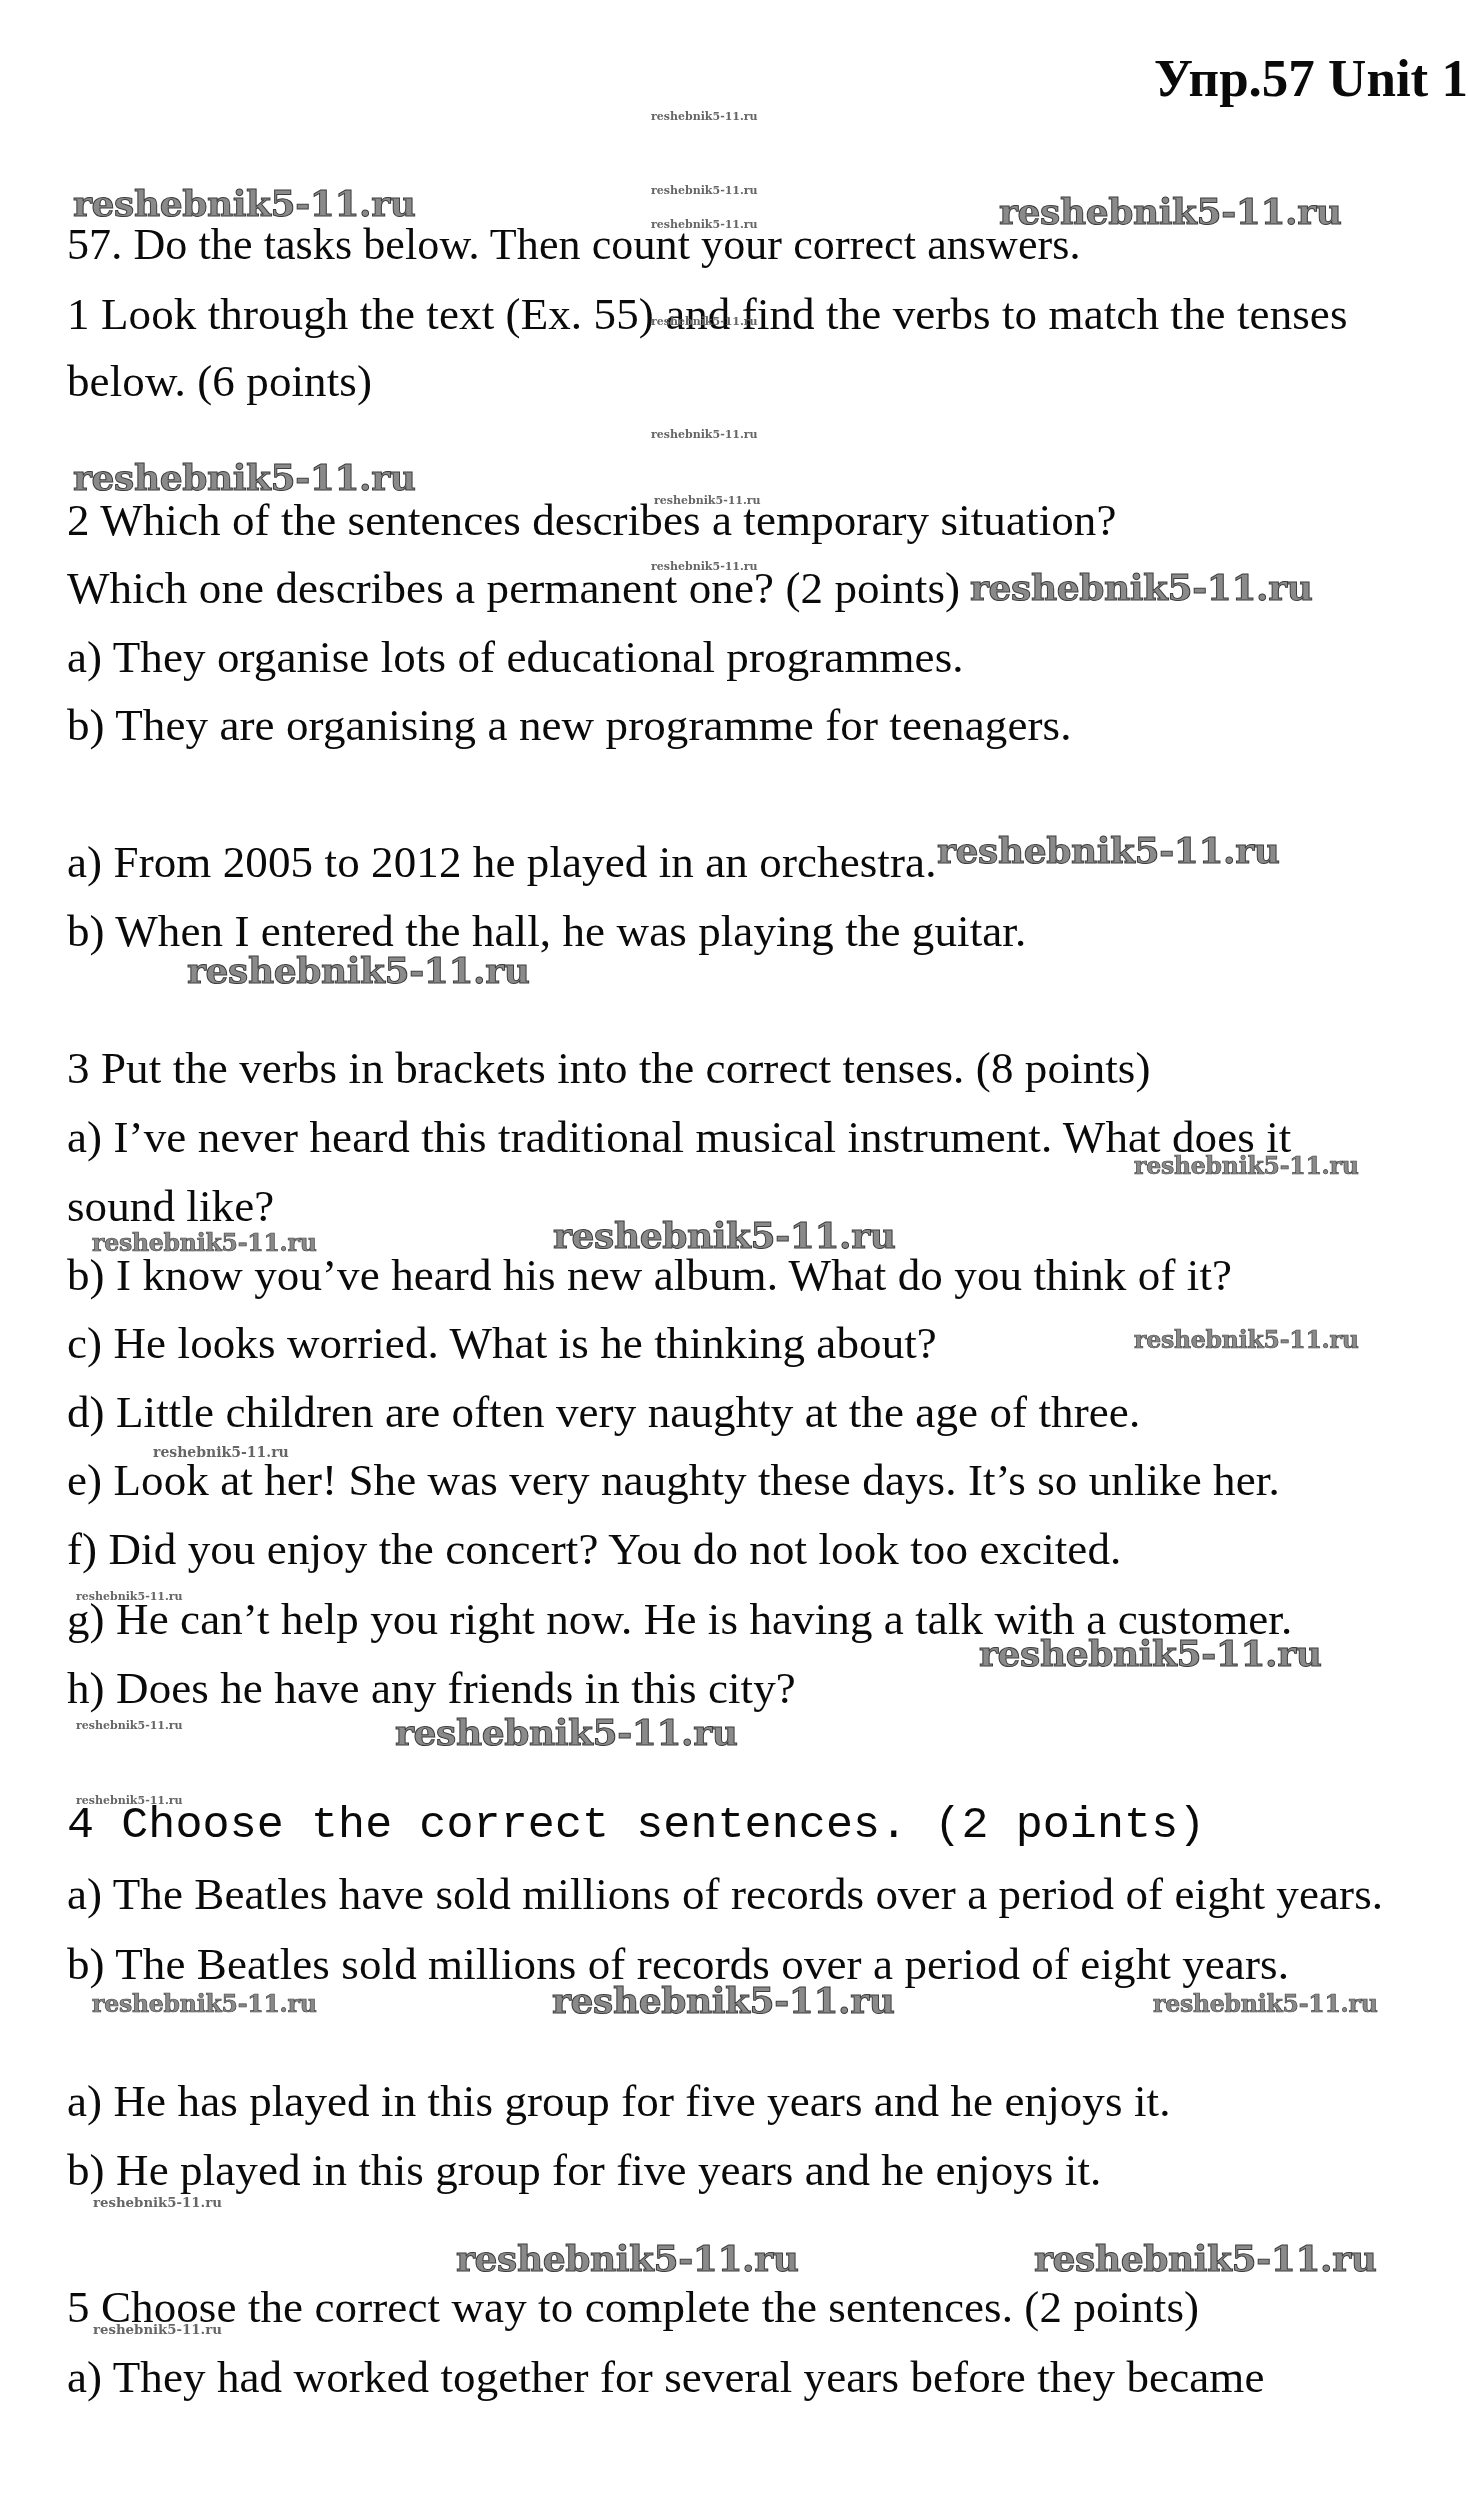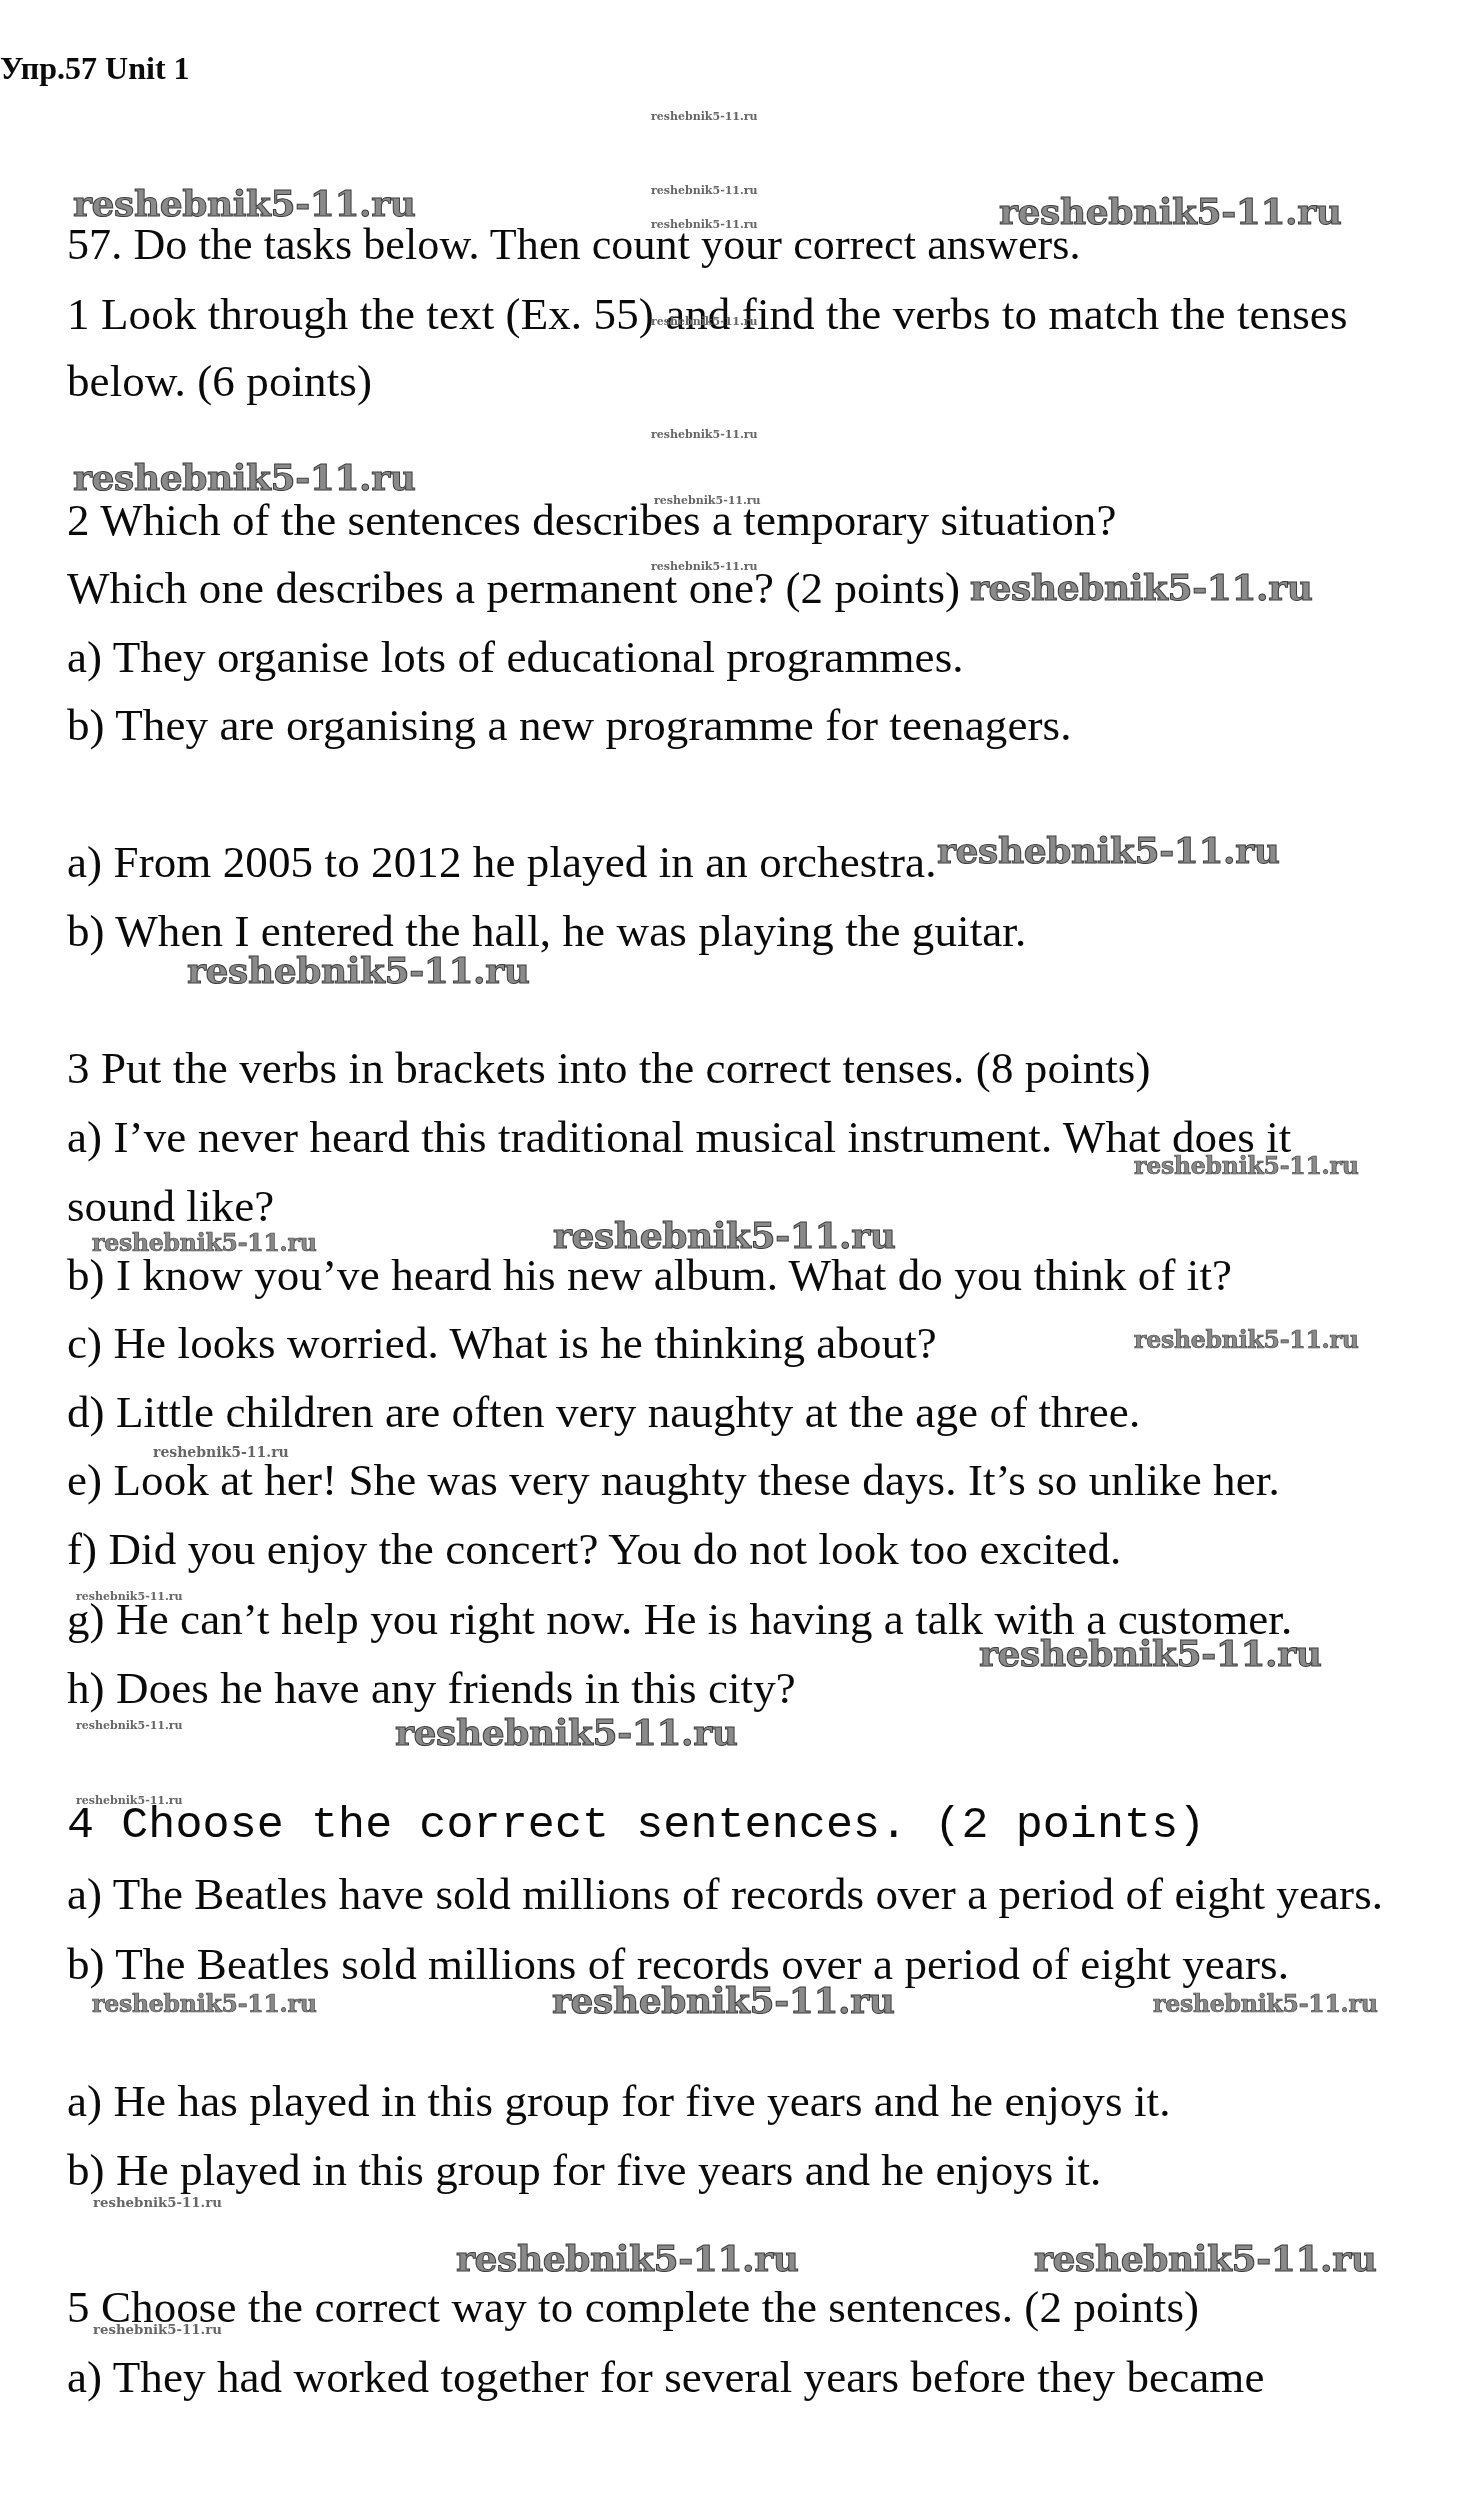--- a/index.html
+++ b/index.html
@@ -18,23 +18,23 @@
     .page {
       position: absolute;
       left: 0; top: 0;
       width: 1468px;
       height: 2512px;
     }
     .title {
       position: absolute;
       left: 0;
       width: 1468px;
-      text-align: left;
+      text-align: right;
       top: 52px;
-      font-size: 32px;
+      font-size: 53px;
       line-height: 1;
       font-weight: bold;
       white-space: nowrap;
     }
     .line {
       position: absolute;
       left: 67px;
       font-size: 45px;
       line-height: 1;
       white-space: nowrap;

